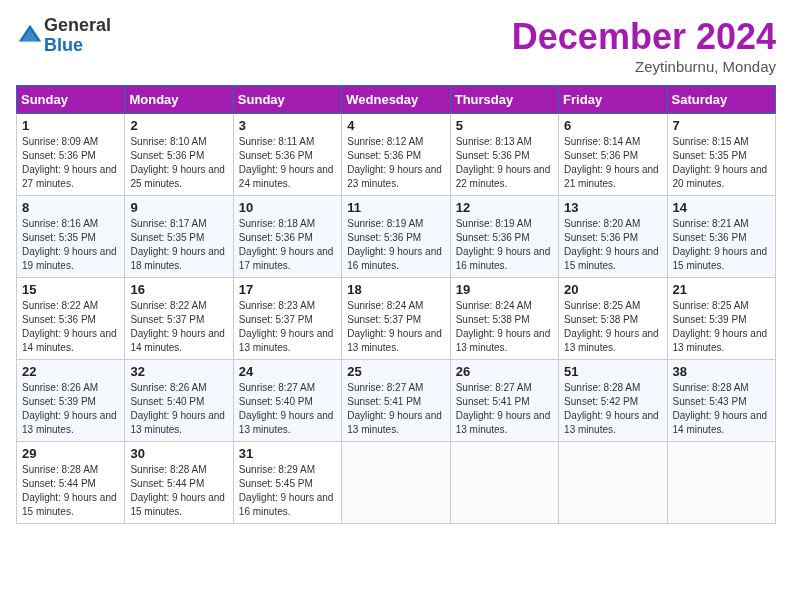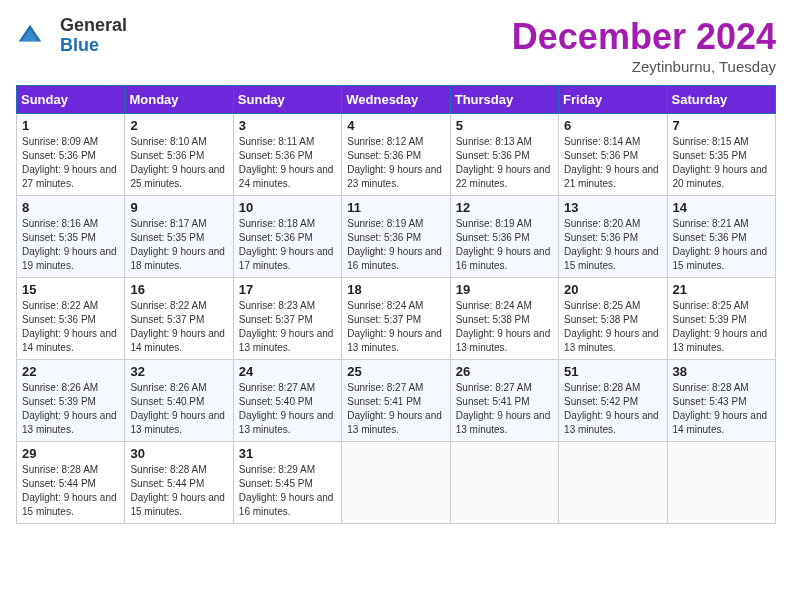--- a/index.html
+++ b/index.html
@@ -12,21 +12,21 @@
     }
     .header {
       display: flex;
       justify-content: space-between;
       align-items: flex-start;
       margin-bottom: 10px;
     }
     .logo {
       display: flex;
       align-items: center;
-      gap: 16px;
+      gap: 0;
     }
     .logo-text {
       font-size: 18px;
       font-weight: bold;
       line-height: 1.1;
     }
     .logo-text .general { color: #333; }
     .logo-text .blue { color: #1a6fb5; }
     .logo-icon {
       width: 28px;
@@ -43,21 +43,21 @@
     .location {
       font-size: 15px;
       color: #555;
     }
     .calendar {
       width: 100%;
       border-collapse: collapse;
       font-size: 11px;
     }
     .calendar th {
-      background: #6d28d9;
+      background: #a21caf;
       color: #fff;
       padding: 6px 4px;
       text-align: left;
       font-size: 13px;
       font-weight: bold;
       border: 1px solid #1a6fb5;
     }
     .calendar td {
       vertical-align: top;
       border: 1px solid #ccc;
@@ -94,21 +94,21 @@
       <polygon points="20,4 36,28 4,28" fill="#1a6fb5"></polygon>
       <polygon points="20,10 32,28 8,28" fill="#5ba3e0" opacity="0.5"></polygon>
     </svg>
     <div class="logo-text">
       <span class="general">General</span><br>
       <span class="blue">Blue</span>
     </div>
   </div>
   <div class="title-block">
     <div class="month-title">December 2024</div>
-    <div class="location">Zeytinburnu, Tuesday</div>
+    <div class="location">Zeytinburnu, Monday</div>
   </div>
 </div>
 
 <table class="calendar">
   <thead>
     <tr id="calendar-header-row">
         <th>Sunday</th>
         <th>Monday</th>
         <th>Sunday</th>
         <th>Wednesday</th>

